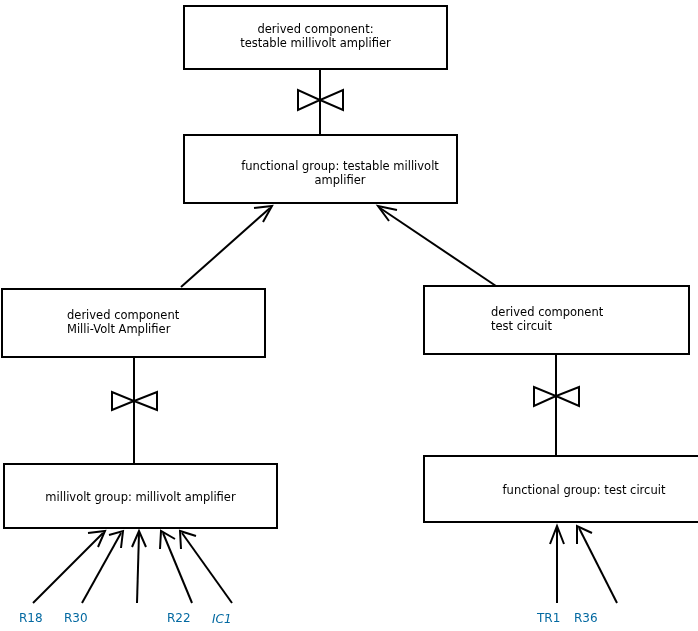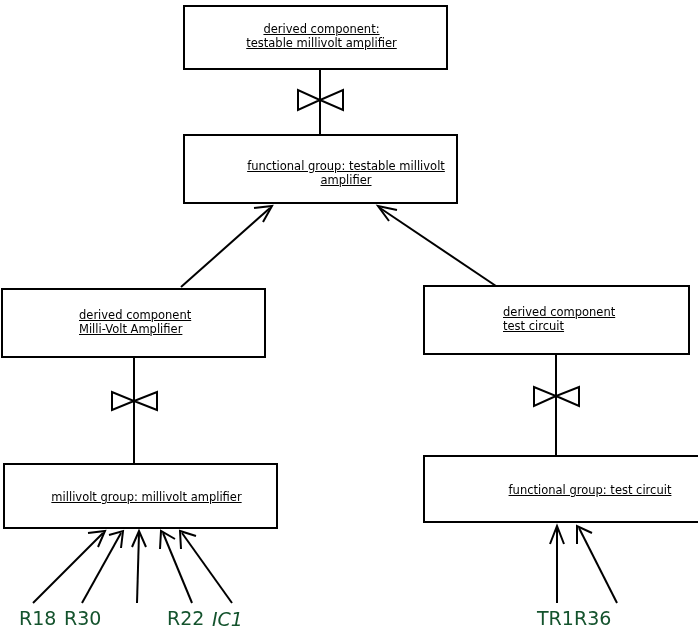--- a/index.html
+++ b/index.html
@@ -16,28 +16,27 @@
     overflow: hidden;
   }
   .node {
     position: absolute;
     border: 2px solid #000000;
     background: #ffffff;
     box-sizing: border-box;
   }
   .node .node-text {
     position: absolute;
-    left: 12px;
+    left: 0;
     right: 0;
     text-align: center;
     font-size: 11.5px;
     line-height: 14px;
     color: #000000;
     white-space: pre-line;
-    text-decoration: underline;
   }
   
   #node-derived-testable-amp { left: 183px; top: 5px; width: 265px; height: 65px; }
   #node-derived-testable-amp .node-text { top: 15px; }
 
   #node-fg-testable-amp { left: 183px; top: 134px; width: 275px; height: 70px; }
   #node-fg-testable-amp .node-text { top: 23px; padding-left: 39px; }
 
   #node-derived-mv-amp { left: 1px; top: 288px; width: 265px; height: 70px; }
   #node-derived-mv-amp .node-text { top: 18px; text-align: left; padding-left: 64px; }
@@ -46,23 +45,23 @@
   #node-derived-test-circuit .node-text { top: 18px; text-align: left; padding-left: 66px; }
 
   #node-fg-mv-amp { left: 3px; top: 463px; width: 275px; height: 66px; }
   #node-fg-mv-amp .node-text { top: 25px; }
 
   #node-fg-test-circuit { left: 423px; top: 455px; width: 322px; height: 68px; }
   #node-fg-test-circuit .node-text { top: 26px; }
 
   .leaf-label {
     position: absolute;
-    font-size: 19px;
+    font-size: 12px;
     line-height: 15px;
-    color: #14532d;
+    color: #0369a1;
     white-space: nowrap;
   }
   svg.edges {
     position: absolute;
     left: 0;
     top: 0;
     width: 698px;
     height: 631px;
     pointer-events: none;
   }

